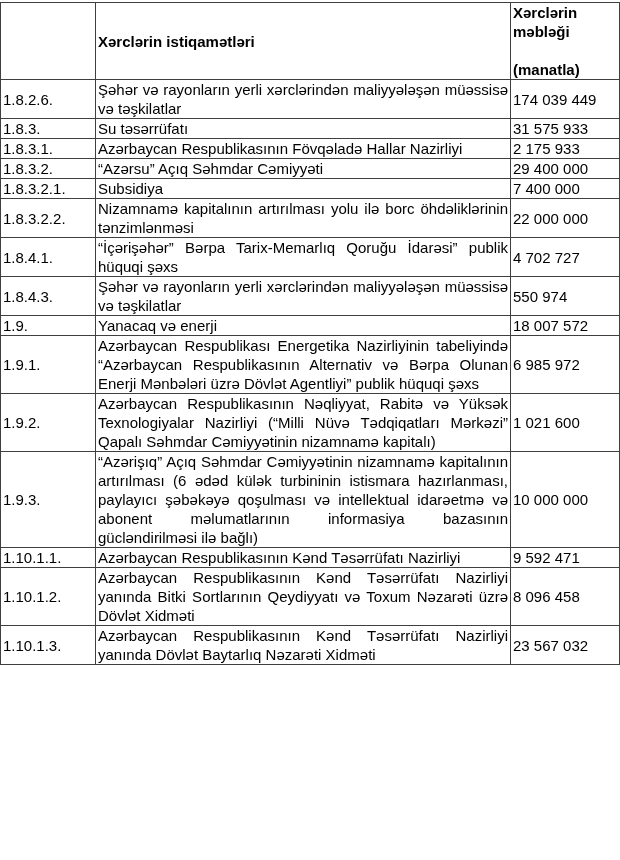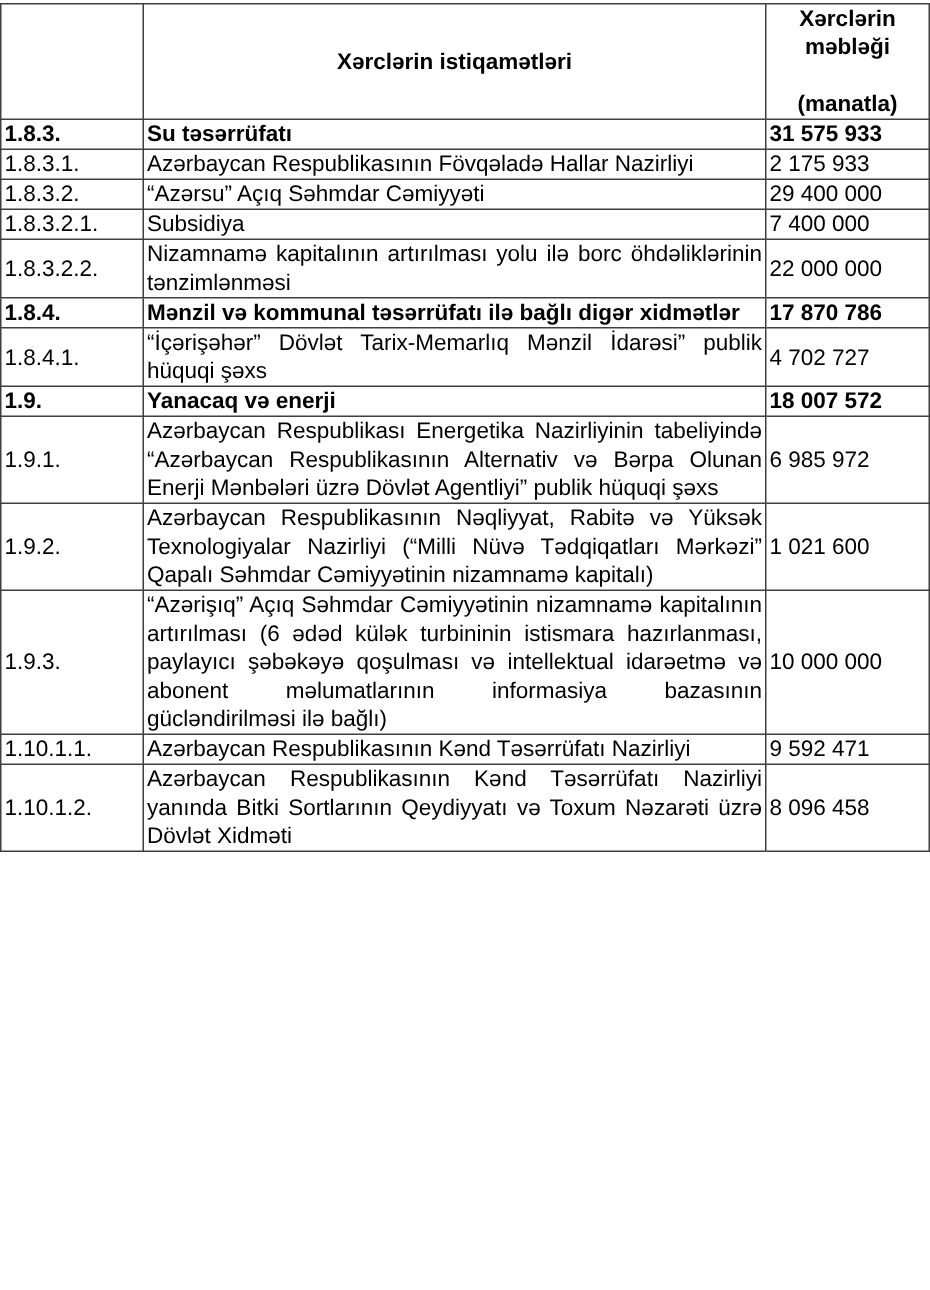--- a/index.html
+++ b/index.html
@@ -29,21 +29,21 @@
     line-height: 19px;
     padding: 0 2px;
     vertical-align: middle;
     overflow: hidden;
   }
   col.c1 { width: 95px; }
   col.c2 { width: 415px; }
   col.c3 { width: 109px; }
   th {
     font-weight: bold;
-    text-align: center;
+    text-align: left;
   }
   th.h-code { }
   th.h-dir {
     vertical-align: middle;
     padding-left: 3px;
   }
   th.h-amt {
     vertical-align: top;
     white-space: pre-line;
     padding-left: 3px;
@@ -55,21 +55,21 @@
   td.dir {
     text-align: justify;
     padding-left: 3px;
     padding-right: 1px;
   }
   td.amt {
     white-space: nowrap;
     padding-left: 3px;
   }
   tr.bold td {
-    font-weight: bold;
+    font-weight: normal;
   }
 </style>
 </head>
 <body>
 
 <div class="doc-wrap">
   <table class="budget">
     <colgroup>
       <col class="c1">
       <col class="c2">
@@ -78,20 +78,25 @@
     <thead>
       <tr>
         <th class="h-code"></th>
         <th class="h-dir">Xərclərin istiqamətləri</th>
         <th class="h-amt">Xərclərin məbləği
 
 (manatla)</th>
       </tr>
     </thead>
     <tbody>
+        <tr>
+          <td class="code">1.8.2.6.</td>
+          <td class="dir">Şəhər və rayonların yerli xərclərindən maliyyələşən müəssisə və təşkilatlar</td>
+          <td class="amt">174 039 449</td>
+        </tr>
         <tr class="bold">
           <td class="code">1.8.3.</td>
           <td class="dir">Su təsərrüfatı</td>
           <td class="amt">31 575 933</td>
         </tr>
         <tr>
           <td class="code">1.8.3.1.</td>
           <td class="dir">Azərbaycan Respublikasının Fövqəladə Hallar Nazirliyi</td>
           <td class="amt">2 175 933</td>
         </tr>
@@ -103,29 +108,29 @@
         <tr>
           <td class="code">1.8.3.2.1.</td>
           <td class="dir">Subsidiya</td>
           <td class="amt">7 400 000</td>
         </tr>
         <tr>
           <td class="code">1.8.3.2.2.</td>
           <td class="dir">Nizamnamə kapitalının artırılması yolu ilə borc öhdəliklərinin tənzimlənməsi</td>
           <td class="amt">22 000 000</td>
         </tr>
-        <tr class="bold">
-          <td class="code">1.8.4.</td>
-          <td class="dir">Mənzil və kommunal təsərrüfatı ilə bağlı digər xidmətlər</td>
-          <td class="amt">17 870 786</td>
+        <tr>
+          <td class="code">1.8.4.1.</td>
+          <td class="dir">“İçərişəhər” Bərpa Tarix-Memarlıq Qoruğu İdarəsi” publik hüquqi şəxs</td>
+          <td class="amt">4 702 727</td>
         </tr>
         <tr>
-          <td class="code">1.8.4.1.</td>
-          <td class="dir">“İçərişəhər” Dövlət Tarix-Memarlıq Mənzil İdarəsi” publik hüquqi şəxs</td>
-          <td class="amt">4 702 727</td>
+          <td class="code">1.8.4.3.</td>
+          <td class="dir">Şəhər və rayonların yerli xərclərindən maliyyələşən müəssisə və təşkilatlar</td>
+          <td class="amt">550 974</td>
         </tr>
         <tr class="bold">
           <td class="code">1.9.</td>
           <td class="dir">Yanacaq və enerji</td>
           <td class="amt">18 007 572</td>
         </tr>
         <tr>
           <td class="code">1.9.1.</td>
           <td class="dir">Azərbaycan Respublikası Energetika Nazirliyinin tabeliyində “Azərbaycan Respublikasının Alternativ və Bərpa Olunan Enerji Mənbələri üzrə Dövlət Agentliyi” publik hüquqi şəxs</td>
           <td class="amt">6 985 972</td>
@@ -143,15 +148,20 @@
         <tr>
           <td class="code">1.10.1.1.</td>
           <td class="dir">Azərbaycan Respublikasının Kənd Təsərrüfatı Nazirliyi</td>
           <td class="amt">9 592 471</td>
         </tr>
         <tr>
           <td class="code">1.10.1.2.</td>
           <td class="dir">Azərbaycan Respublikasının Kənd Təsərrüfatı Nazirliyi yanında Bitki Sortlarının Qeydiyyatı və Toxum Nəzarəti üzrə Dövlət Xidməti</td>
           <td class="amt">8 096 458</td>
         </tr>
+        <tr>
+          <td class="code">1.10.1.3.</td>
+          <td class="dir">Azərbaycan Respublikasının Kənd Təsərrüfatı Nazirliyi yanında Dövlət Baytarlıq Nəzarəti Xidməti</td>
+          <td class="amt">23 567 032</td>
+        </tr>
       </tbody>
   </table>
 </div>
 
 </body></html>

